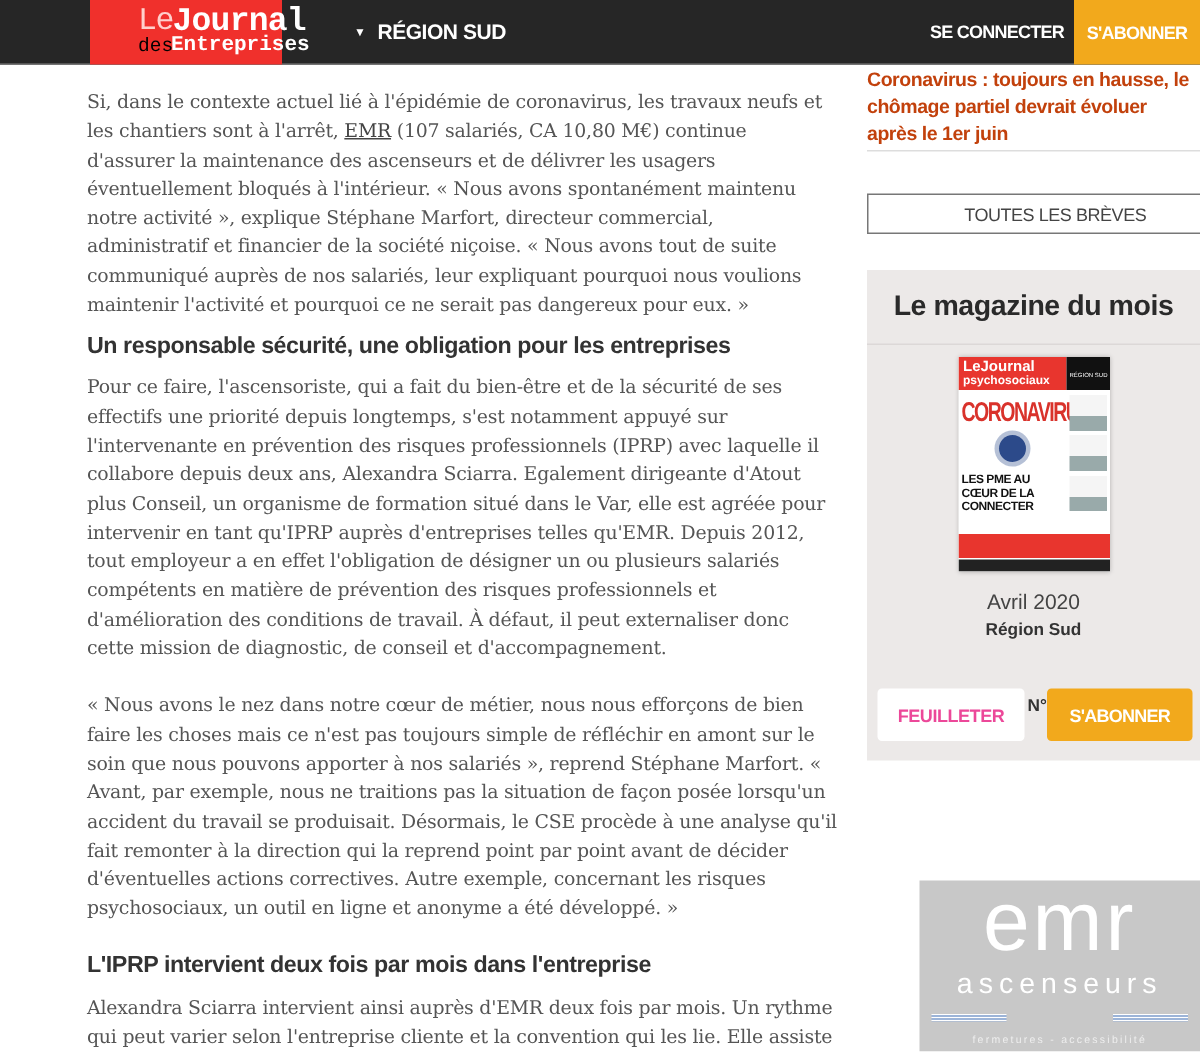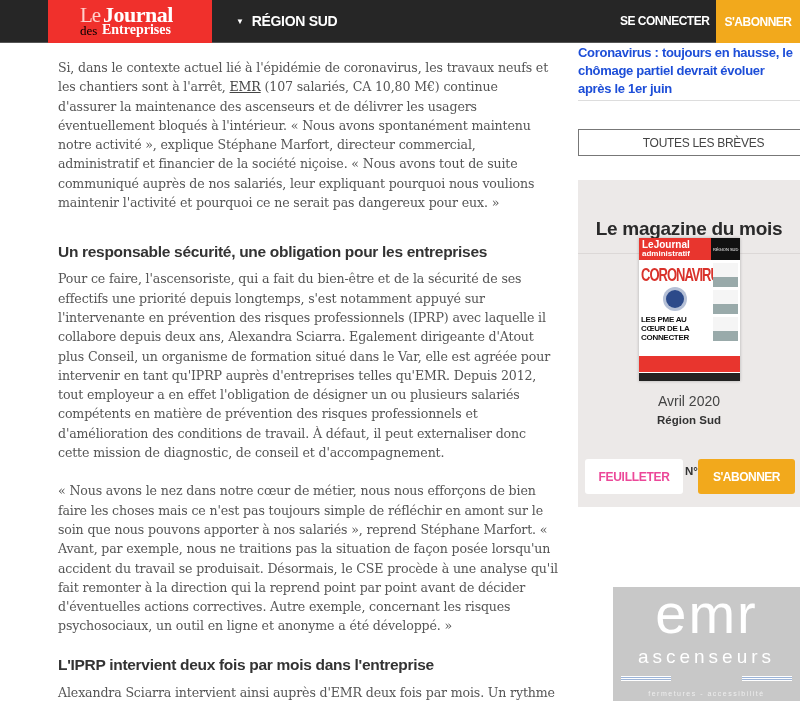--- a/index.html
+++ b/index.html
@@ -1,48 +1,48 @@
 <!DOCTYPE html>
 <html><head>
 <meta charset="utf-8">
 <style>
   * { box-sizing: border-box; margin: 0; padding: 0; }
   html, body { width: 800px; height: 701px; overflow: hidden; background: #ffffff; }
   body { position: relative; font-family: "DejaVu Serif", serif; }
 
   
   .topbar { position: absolute; left: 0; top: 0; width: 800px; height: 43px; background: #262626; border-bottom: 1px solid #555; }
-  .logo { position: absolute; left: 48px; top: 0; width: 164px; height: 43px; background: #f0302c; color: #fff; font-family: Liberation Serif, serif; }
+  .logo { position: absolute; left: 60px; top: 0; width: 128px; height: 43px; background: #f0302c; color: #fff; font-family: Liberation Mono, monospace; }
   .logo .le { position: absolute; left: 32px; top: 3px; font-size: 21px; font-weight: 300; color: #ffd0cc; letter-spacing: -1px; }
   .logo .journal { position: absolute; left: 55px; top: 2px; font-size: 22px; font-weight: 700; letter-spacing: -0.5px; }
   .logo .des { position: absolute; left: 32px; top: 23px; font-size: 13px; font-weight: 300; color: #000000; }
   .logo .entreprises { position: absolute; left: 54px; top: 22px; font-size: 14px; font-weight: 700; }
   .region { position: absolute; left: 236px; top: 13px; color: #fff; font-family: "Liberation Sans", sans-serif; font-size: 14px; font-weight: 700; display: flex; align-items: center; gap: 8px; letter-spacing: -0.3px; }
   .region .caret { font-size: 8px; }
   .connect { position: absolute; left: 620px; top: 14px; color: #fff; font-family: "Liberation Sans", sans-serif; font-size: 12px; font-weight: 700; letter-spacing: -0.5px; }
   .subscribe-top { position: absolute; left: 716px; top: 0; width: 84px; height: 43px; background: #f2a91c; color: #fff; font-family: "Liberation Sans", sans-serif; font-size: 12px; font-weight: 700; display: flex; align-items: center; justify-content: center; letter-spacing: -0.5px; }
 
   
   .article { position: absolute; left: 58px; top: 55px; width: 500px; color: #555; }
   .article p { font-size: 12.6px; line-height: 19.3px; letter-spacing: -0.15px; }
   .article p.p1 { margin-top: 3px; }
   .article h2 { font-family: "Liberation Sans", sans-serif; font-size: 15.5px; font-weight: 700; color: #333; letter-spacing: -0.3px; }
-  .article h2.h1 { margin-top: 31px; }
+  .article h2.h1 { margin-top: 10px; }
   .article p.p2 { margin-top: 8px; }
   .article p.p3 { margin-top: 19px; }
   .article h2.h2 { margin-top: 20px; }
   .article p.p4 { margin-top: 9px; }
   .emr-link { text-decoration: underline; color: #444; }
 
   
-  .side-news { position: absolute; left: 578px; top: 44px; width: 222px; font-family: "Liberation Sans", sans-serif; font-size: 13px; font-weight: 700; line-height: 18px; color: #1d4ed8; letter-spacing: -0.3px; }
+  .side-news { position: absolute; left: 578px; top: 44px; width: 222px; font-family: "Liberation Sans", sans-serif; font-size: 13px; font-weight: 700; line-height: 18px; color: #c2410c; letter-spacing: -0.3px; }
   .side-divider { position: absolute; left: 578px; top: 100px; width: 222px; height: 1px; background: #ddd; }
   .all-briefs { position: absolute; left: 578px; top: 129px; width: 251px; height: 27px; border: 1px solid #777; background: #fff; display: flex; align-items: center; justify-content: center; font-family: "Liberation Sans", sans-serif; font-size: 12px; color: #444; letter-spacing: -0.3px; }
   .mag-box { position: absolute; left: 578px; top: 180px; width: 222px; height: 327px; background: #ece9e8; }
-  .mag-title { position: absolute; left: 0; top: 0; width: 222px; height: 50px; border-bottom: 1px solid #dcd8d7; display: flex; align-items: center; justify-content: center; font-family: "Liberation Sans", sans-serif; font-size: 19px; font-weight: 700; color: #2a2a2a; letter-spacing: -0.3px; margin-top: 24px; }
+  .mag-title { position: absolute; left: 0; top: 0; width: 222px; height: 50px; border-bottom: 1px solid #dcd8d7; display: flex; align-items: center; justify-content: center; font-family: "Liberation Sans", sans-serif; font-size: 19px; font-weight: 700; color: #2a2a2a; letter-spacing: -0.3px; }
   .cover { position: absolute; left: 61px; top: 58px; width: 101px; height: 143px; background: #fff; box-shadow: 0 0 3px rgba(0,0,0,0.25); overflow: hidden; font-family: "Liberation Sans", sans-serif; }
   .cover .c-head { position: absolute; left: 0; top: 0; width: 72px; height: 22px; background: #e8352e; text-align: center; }
   .cover .c-head .cj { position: absolute; left: 3px; top: 1px; color: #fff; font-size: 10px; font-weight: 700; }
   .cover .c-head .ce { position: absolute; left: 3px; top: 11px; color: #fff; font-size: 8px; font-weight: 700; }
   .cover .c-black { position: absolute; left: 72px; top: 0; width: 29px; height: 22px; background: #111; color: #fff; font-size: 4px; padding: 9px 0 0 2px; }
   .cover .c-corona { position: absolute; left: 2px; top: 26px; font-size: 13px; font-weight: 700; color: #d9322b; letter-spacing: -1px; transform: scaleY(1.4); transform-origin: top left; }
   .cover .virus { position: absolute; left: 27px; top: 52px; width: 18px; height: 18px; border-radius: 50%; background: #2c4a8a; box-shadow: 0 0 0 3px rgba(44,74,138,0.35); }
   .cover .c-pme { position: absolute; left: 2px; top: 77px; width: 70px; font-size: 8px; font-weight: 700; color: #111; line-height: 9px; letter-spacing: -0.3px; }
   .cover .c-side { position: absolute; left: 74px; top: 25px; width: 25px; height: 80px; background: repeating-linear-gradient(#f5f5f5 0 14px, #9aa 14px 24px, #fff 24px 27px); }
   .cover .c-band { position: absolute; left: 0; top: 118px; width: 101px; height: 16px; background: #e8352e; }
@@ -91,21 +91,21 @@
 
 <div class="side-news">Coronavirus : toujours en hausse, le chômage partiel devrait évoluer après le 1er juin</div>
 <div class="side-divider"></div>
 <div class="all-briefs">TOUTES LES BRÈVES</div>
 
 <div class="mag-box">
   <div class="mag-title">Le magazine du mois</div>
   <div class="cover">
     <div class="c-head">
       <span class="cj">LeJournal</span>
-      <span class="ce">administratif</span>
+      <span class="ce">psychosociaux</span>
     </div>
     <div class="c-black">RÉGION SUD</div>
     <div class="c-corona">CORONAVIRUS</div>
     <div class="virus"></div>
     <div class="c-pme">LES PME AU CŒUR DE LA CONNECTER</div>
     <div class="c-side"></div>
     <div class="c-band"></div>
     <div class="c-foot"></div>
   </div>
   <div class="mag-date">Avril 2020</div>

